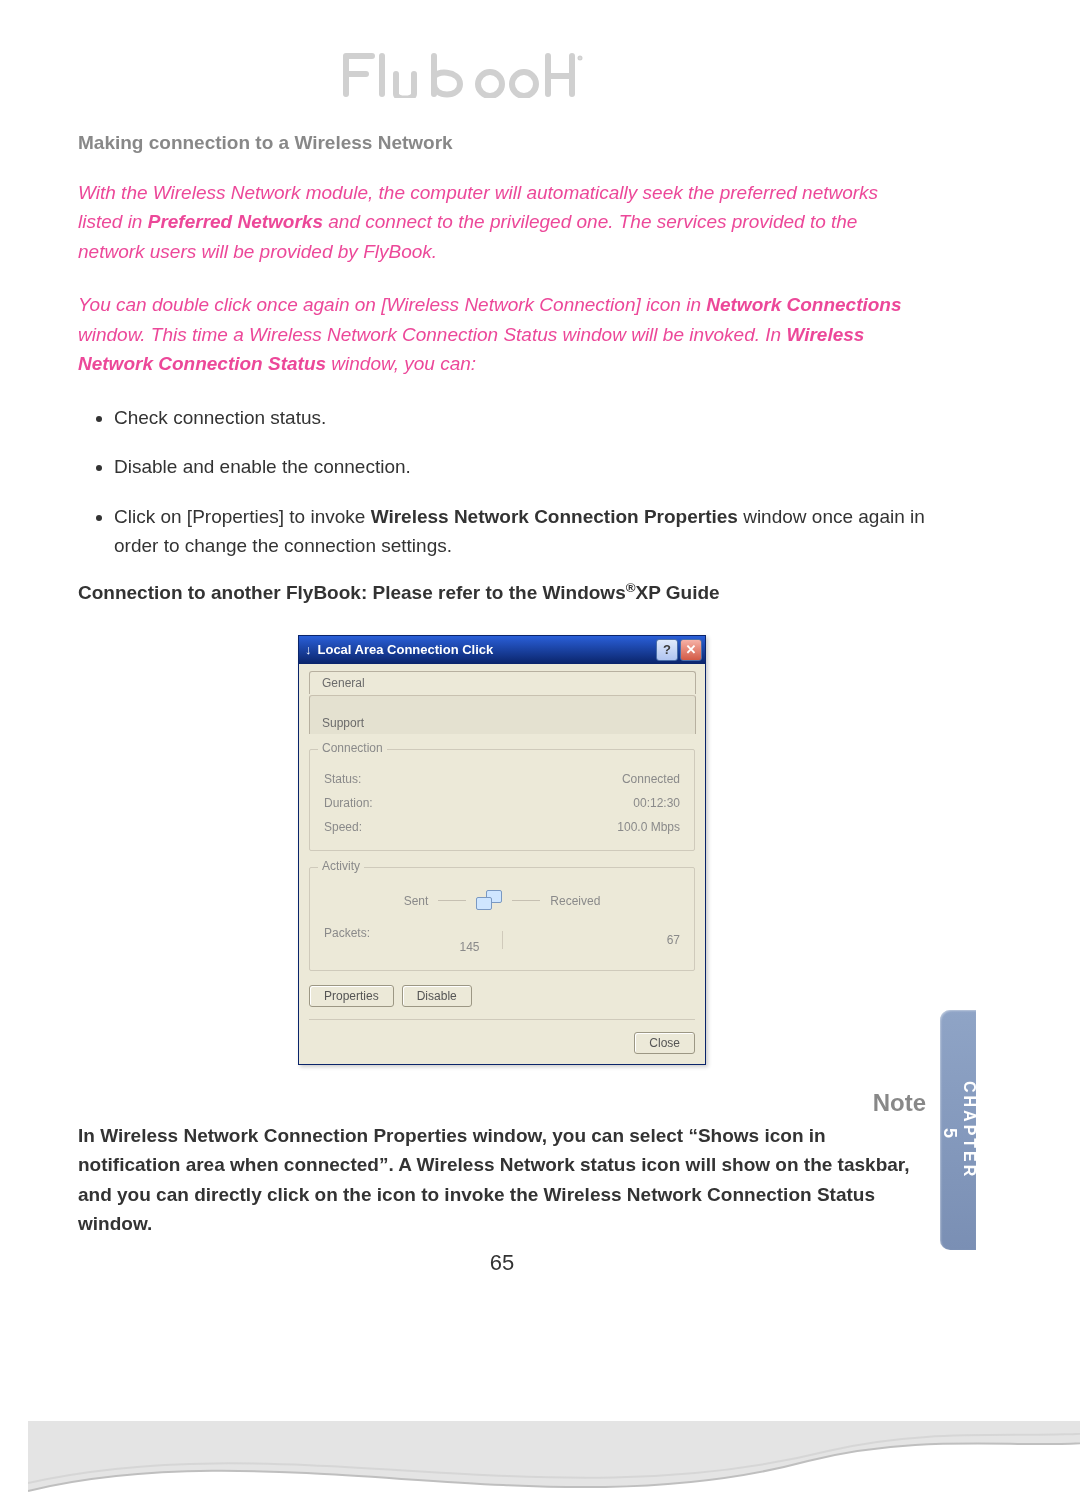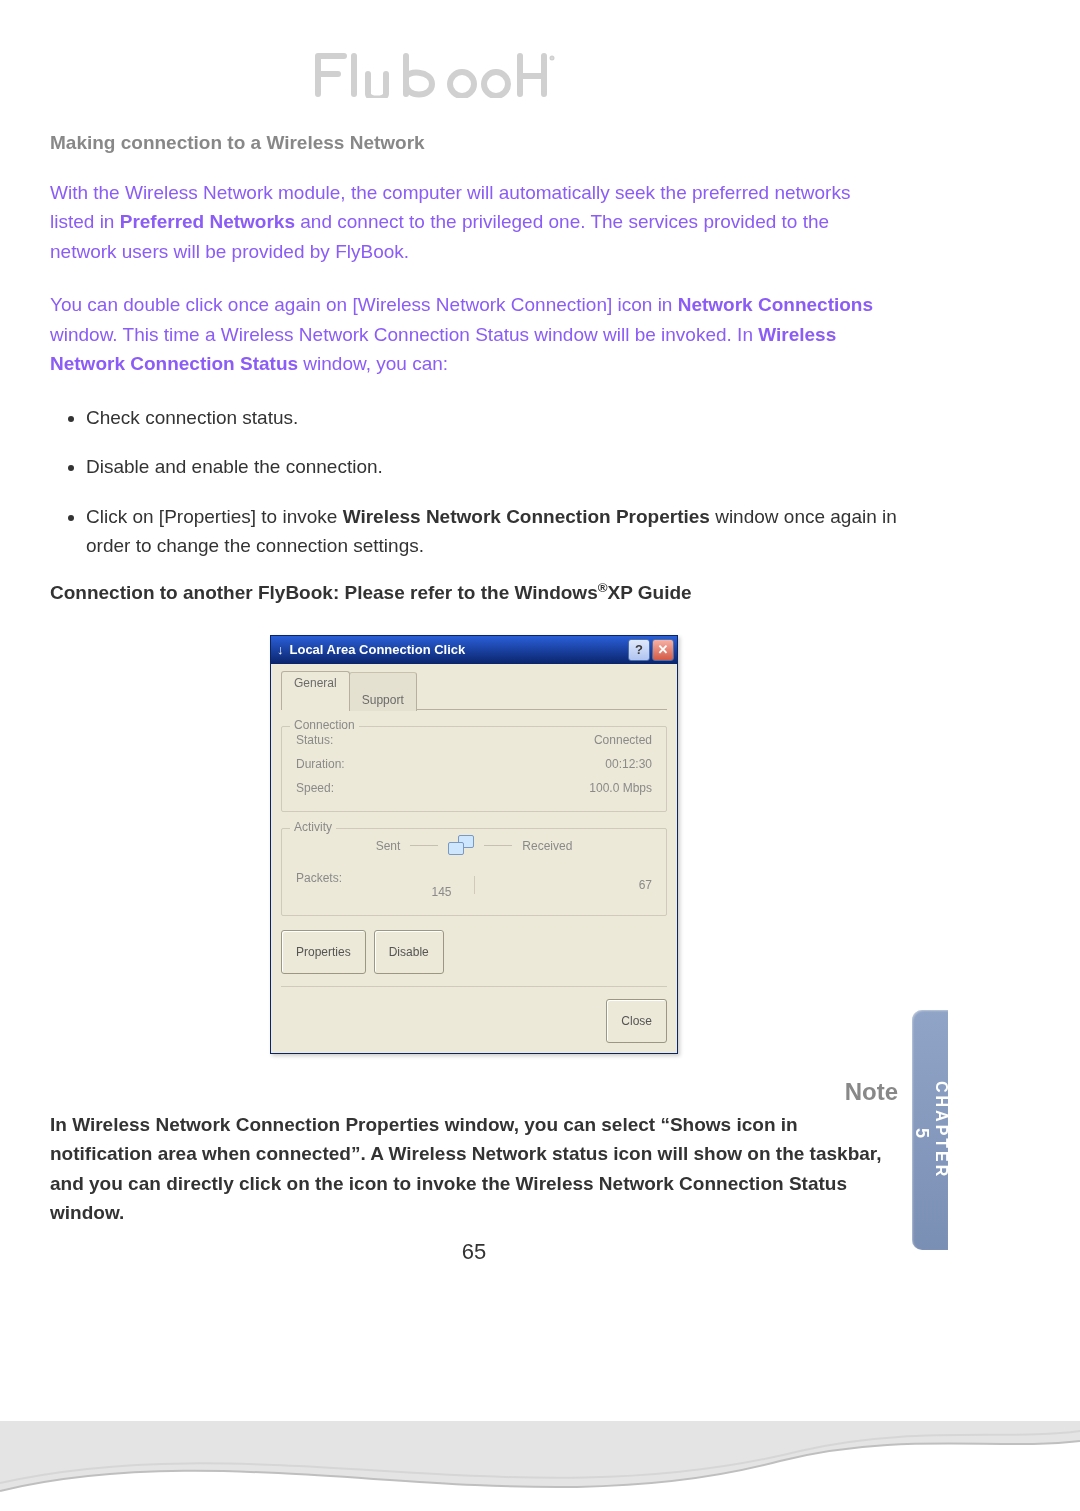--- a/index.html
+++ b/index.html
@@ -10,40 +10,42 @@
     background: #ffffff;
     font-family: Verdana, Geneva, sans-serif;
     color: #333;
   }
   .page {
     position: relative;
     width: 948px;
     height: 1511px;
     padding: 40px 50px 0 50px;
     box-sizing: border-box;
+    margin-left: 28px;
   }
   .logo-wrap {
     text-align: center;
     margin-top: 10px;
     margin-bottom: 30px;
   }
   .logo {
     display: inline-block;
   }
   .heading {
     color: #888;
     font-weight: bold;
     font-size: 19px;
     margin-bottom: 24px;
   }
   .body-text {
     font-size: 19px;
     line-height: 1.55;
-    color: #8b5cf6;
+    color: #ec4899;
     margin-bottom: 24px;
+    font-style: italic;
   }
   .body-text strong { font-weight: 700; }
   ul.bullets {
     list-style: disc;
     padding-left: 36px;
     margin: 0 0 20px 0;
   }
   ul.bullets li {
     font-size: 19px;
     line-height: 1.55;
@@ -102,20 +104,21 @@
     color: #fff;
   }
   .dialog-body {
     padding: 6px 10px 10px 10px;
   }
   .tabs-row {
     display: flex;
     border-bottom: 1px solid #b7b0a0;
     font-size: 12px;
     color: #6b6b6b;
+    flex-direction: column;
   }
   .tab {
     padding: 4px 12px 4px 12px;
     border: 1px solid #b7b0a0;
     border-bottom: none;
     background: #ece9d8;
     margin-right: -1px;
     border-radius: 3px 3px 0 0;
     position: relative;
     top: 1px;
@@ -128,21 +131,21 @@
     border-top: 1px solid #c8c1b0;
   }
   .tab.active {
     background: #ece9d8;
     z-index: 2;
   }
   .group {
     border: 1px solid #cfcabb;
     border-radius: 2px;
     margin-top: 16px;
-    padding: 6px 14px 16px 14px;
+    padding: 22px 14px 16px 14px;
     position: relative;
     font-size: 12px;
     color: #8a8a8a;
   }
   .group-title {
     position: absolute;
     top: -9px;
     left: 8px;
     background: #ece9d8;
     padding: 0 4px;
@@ -193,21 +196,21 @@
   }
   .activity-cells .mid-sep {
     width: 1px;
     height: 18px;
     background: #d0cabb;
   }
   .activity-cells .val-sent { text-align: right; padding-right: 22px; }
   .activity-cells .val-recv { text-align: right; }
   .btn {
     font-size: 12px;
-    padding: 14px 14px;
+    padding: 3px 14px;
     background: #ece9d8;
     border: 1px solid #9c9784;
     border-radius: 3px;
     color: #555;
     cursor: default;
     box-shadow: inset 1px 1px 0 #fff;
   }
   .btn-row {
     display: flex;
     gap: 8px;

